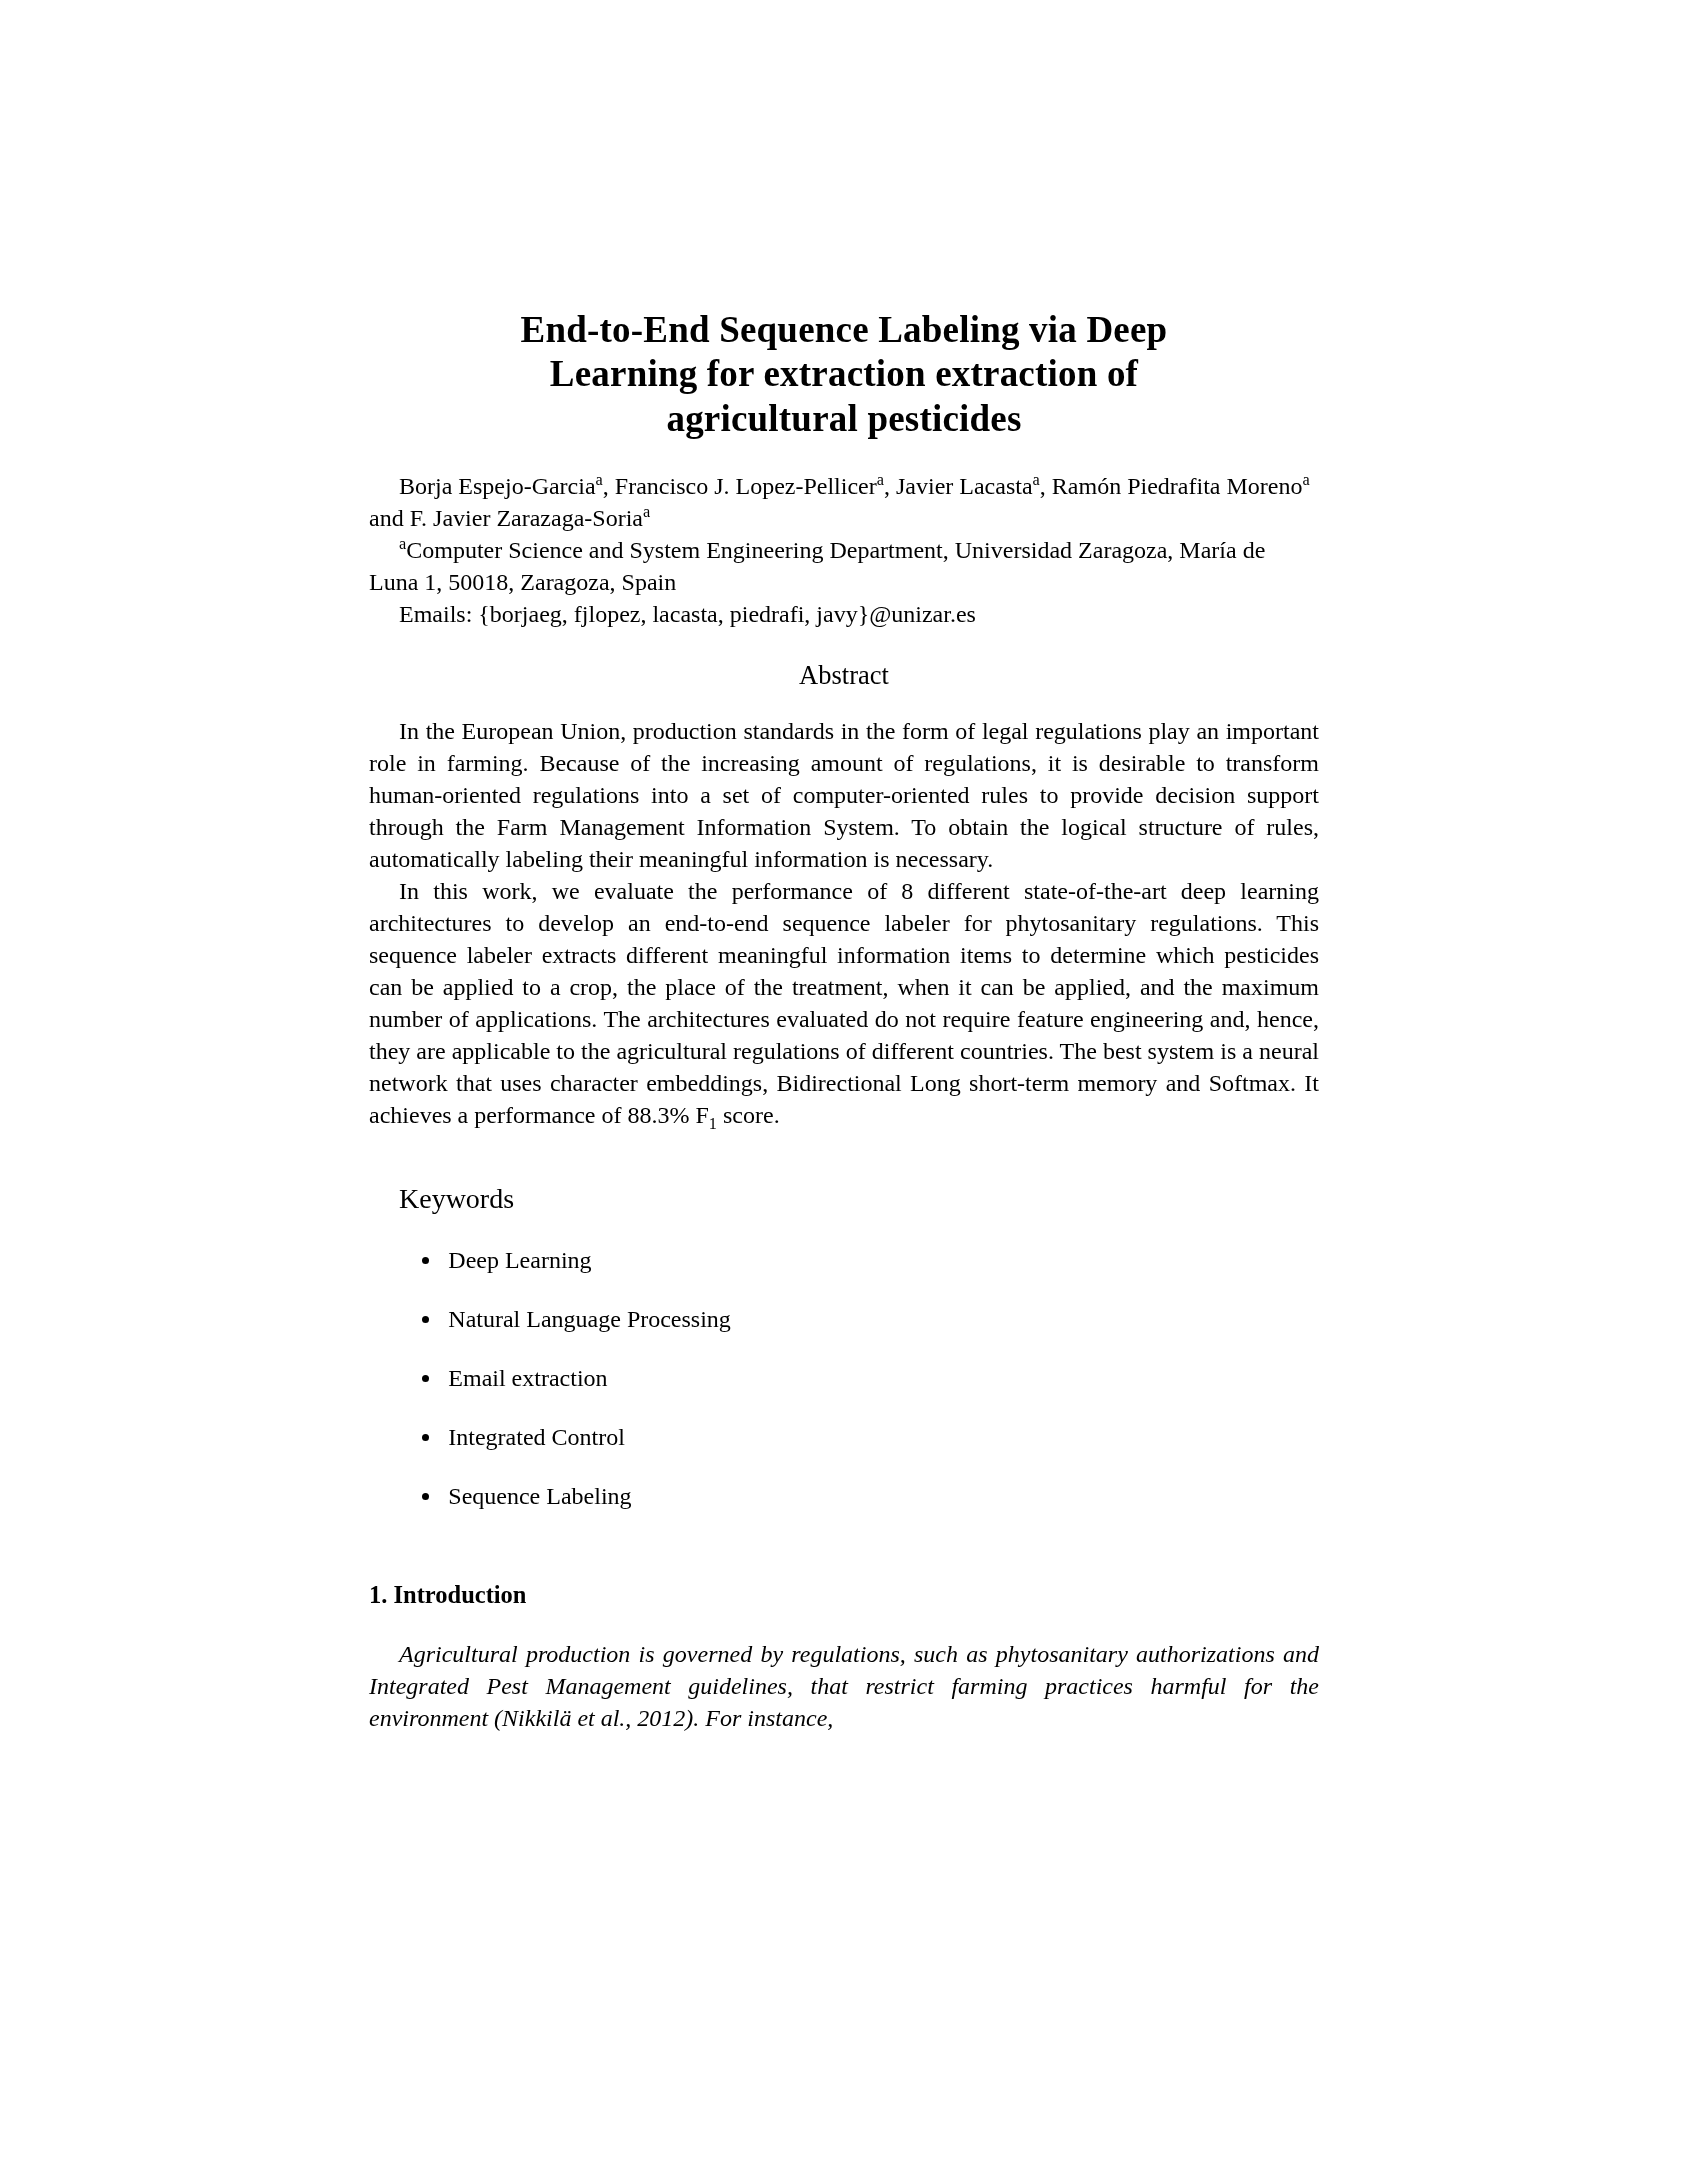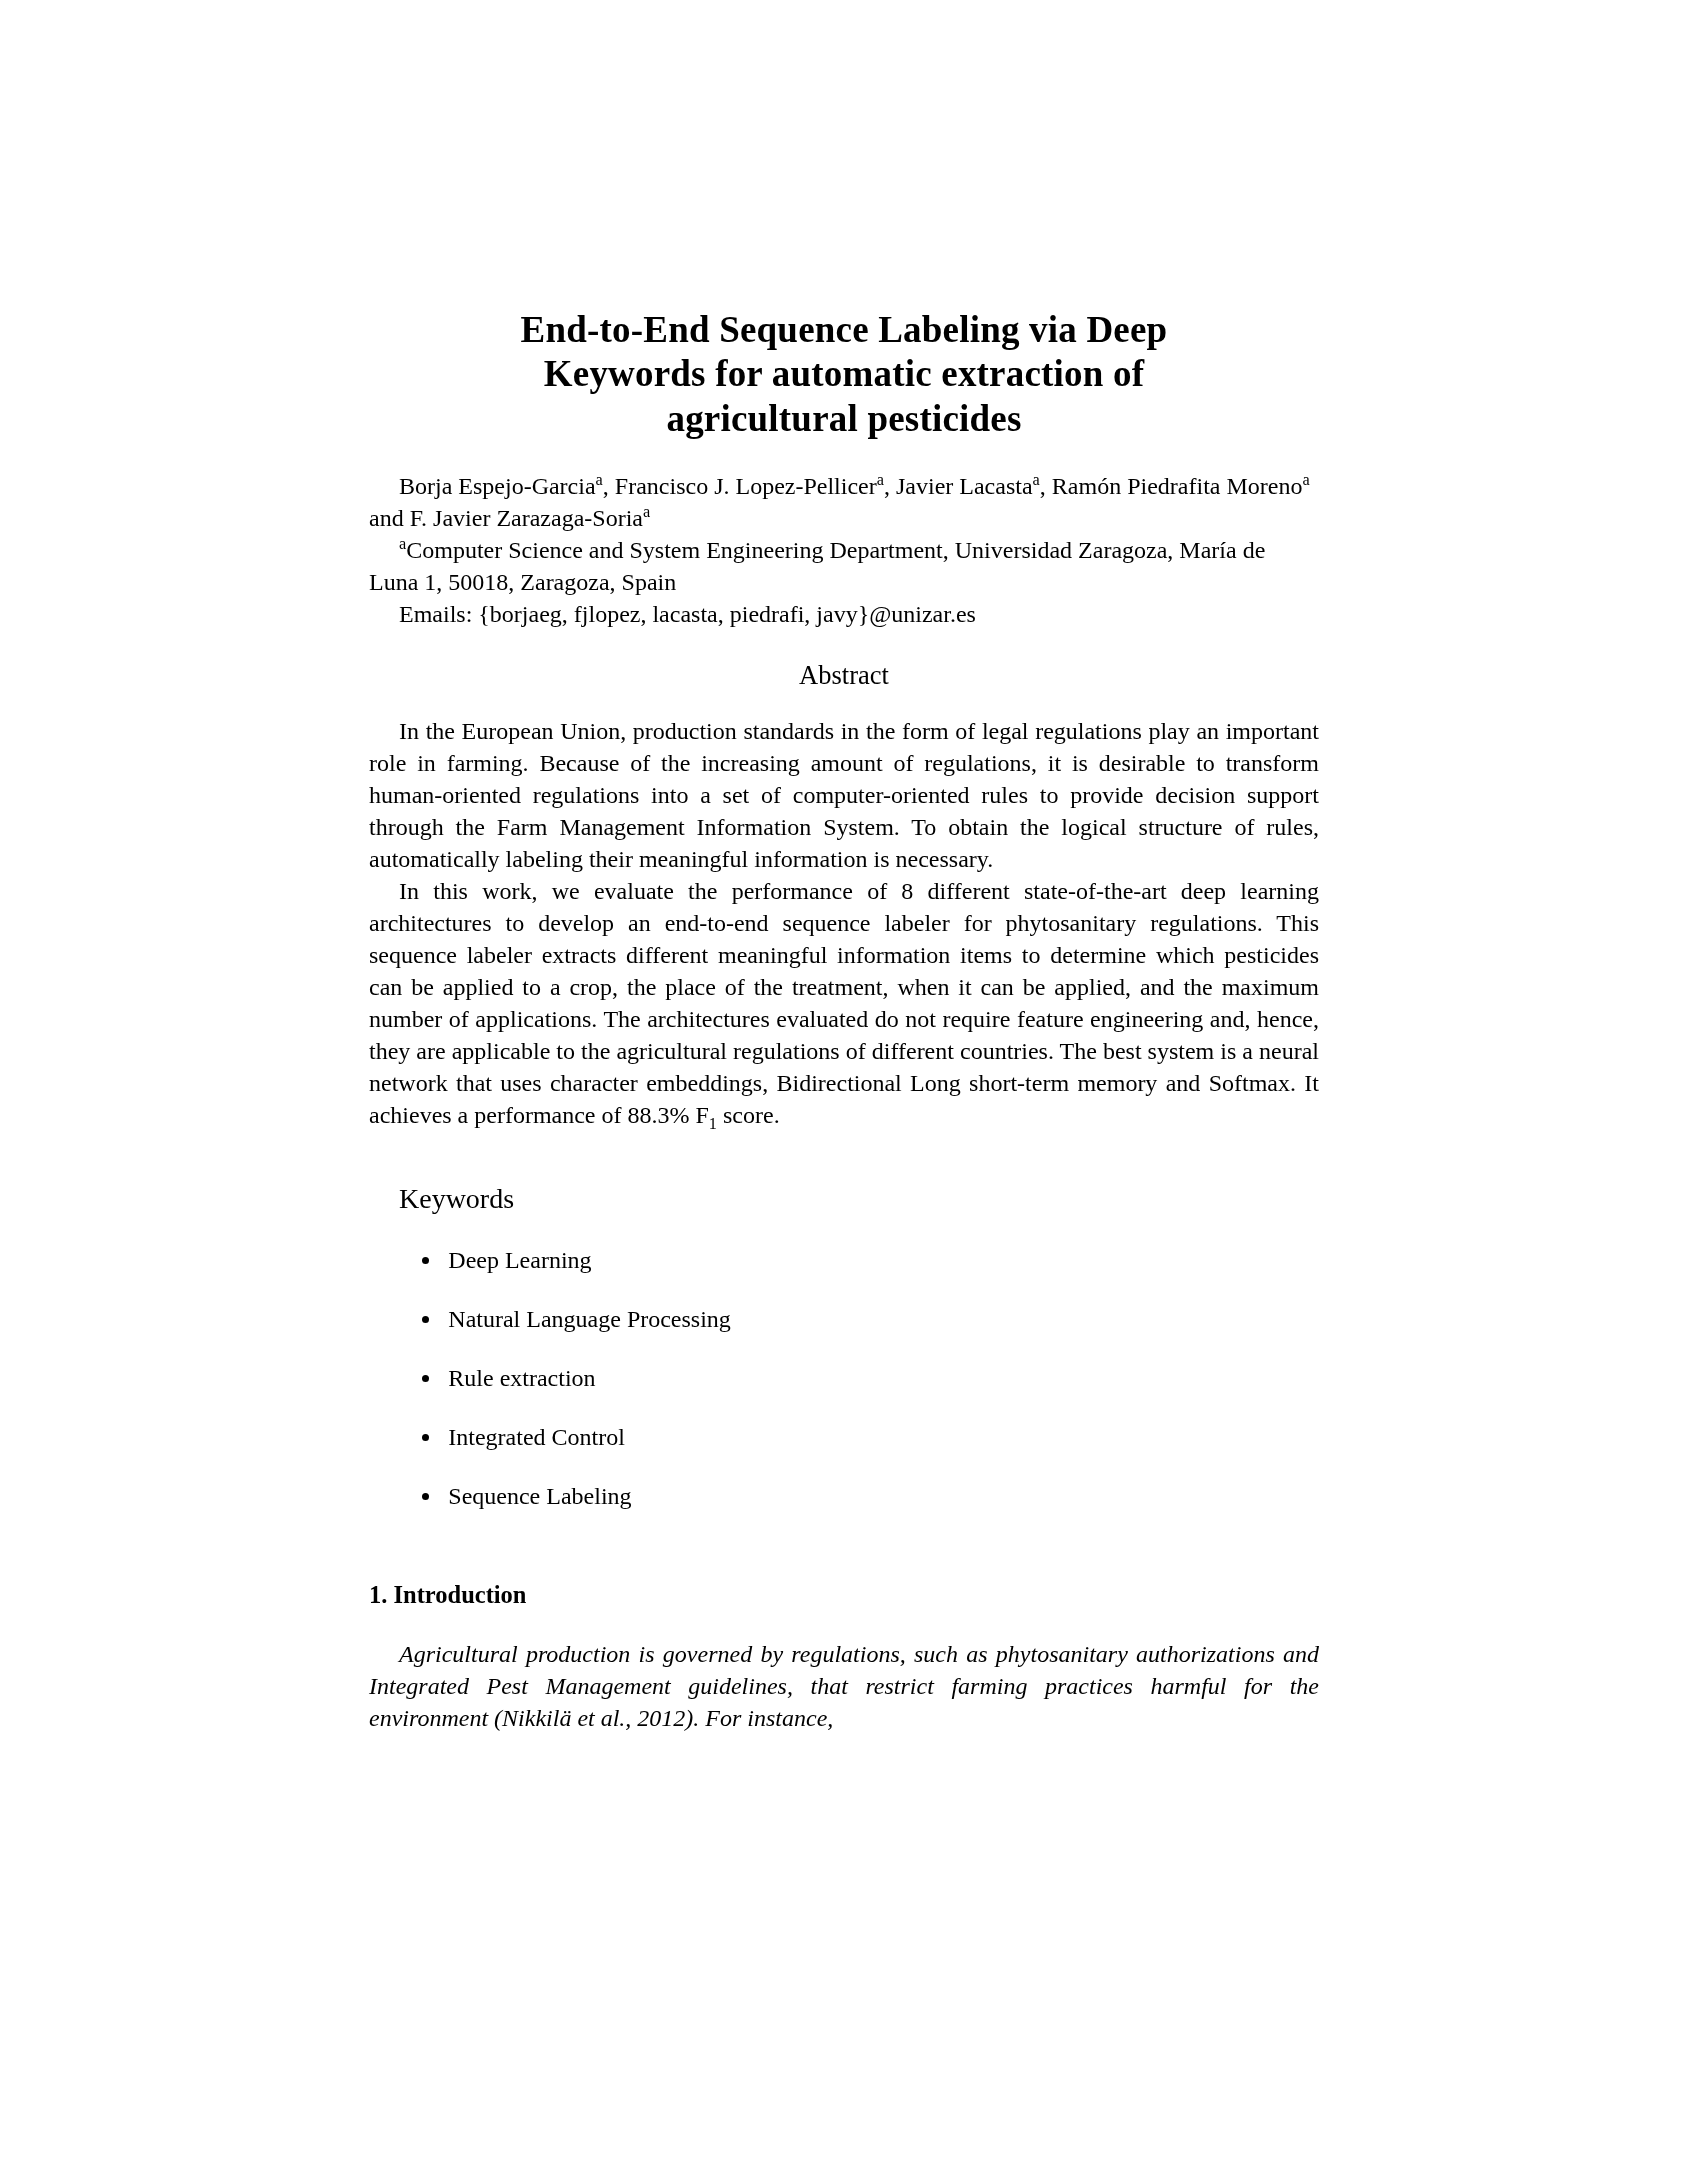--- a/index.html
+++ b/index.html
@@ -96,21 +96,21 @@
   }
 </style>
 </head>
 <body>
 
 <div class="page">
   <main class="column">
 
     <h1 class="paper-title">
       <span>End-to-End Sequence Labeling via Deep</span><br>
-      <span>Keywords for automatic extraction of</span><br>
+      <span>Learning for extraction extraction of</span><br>
       <span>agricultural pesticides</span>
     </h1>
 
     <p class="indent front-line"><span>Borja Espejo-Garcia</span><sup>a</sup><span>, </span><span>Francisco J. Lopez-Pellicer</span><sup>a</sup><span>, </span><span>Javier Lacasta</span><sup>a</sup><span>, </span><span>Ramón Piedrafita Moreno</span><sup>a</sup><span> and </span><span>F. Javier Zarazaga-Soria</span><sup>a</sup></p>
 
     <p class="indent front-line"><sup>a</sup><span>Computer Science and System Engineering Department, Universidad Zaragoza, María de Luna 1, 50018, Zaragoza, Spain</span></p>
 
     <p class="indent front-line">Emails: {borjaeg, fjlopez, lacasta, piedrafi, javy}@unizar.es</p>
 
 
@@ -118,21 +118,21 @@
 
     <p class="indent body-par">In the European Union, production standards in the form of legal regulations play an important role in farming. Because of the increasing amount of regulations, it is desirable to transform human-oriented regulations into a set of computer-oriented rules to provide decision support through the Farm Management Information System. To obtain the logical structure of rules, automatically labeling their meaningful information is necessary.</p>
 
     <p class="indent body-par"><span>In this work, we evaluate the performance of 8 different state-of-the-art deep learning architectures to develop an end-to-end sequence labeler for phytosanitary regulations. This sequence labeler extracts different meaningful information items to determine which pesticides can be applied to a crop, the place of the treatment, when it can be applied, and the maximum number of applications. The architectures evaluated do not require feature engineering and, hence, they are applicable to the agricultural regulations of different countries. The best system is a neural network that uses character embeddings, Bidirectional Long short-term memory and Softmax. It achieves a performance of 88.3% F</span><sub>1</sub><span> score.</span></p>
 
     <h2 class="keywords-heading">Keywords</h2>
 
     <ul class="keywords">
       <li>Deep Learning</li>
       <li>Natural Language Processing</li>
-      <li>Rule extraction</li>
+      <li>Email extraction</li>
       <li>Integrated Control</li>
       <li>Sequence Labeling</li>
     </ul>
 
     <h3 class="section-heading">1. Introduction</h3>
 
     <p class="indent body-par first-after-heading">Agricultural production is governed by regulations, such as phytosanitary authorizations and Integrated Pest Management guidelines, that restrict farming practices harmful for the environment (Nikkilä et al., 2012). For instance,</p>
 
   </main>
 

